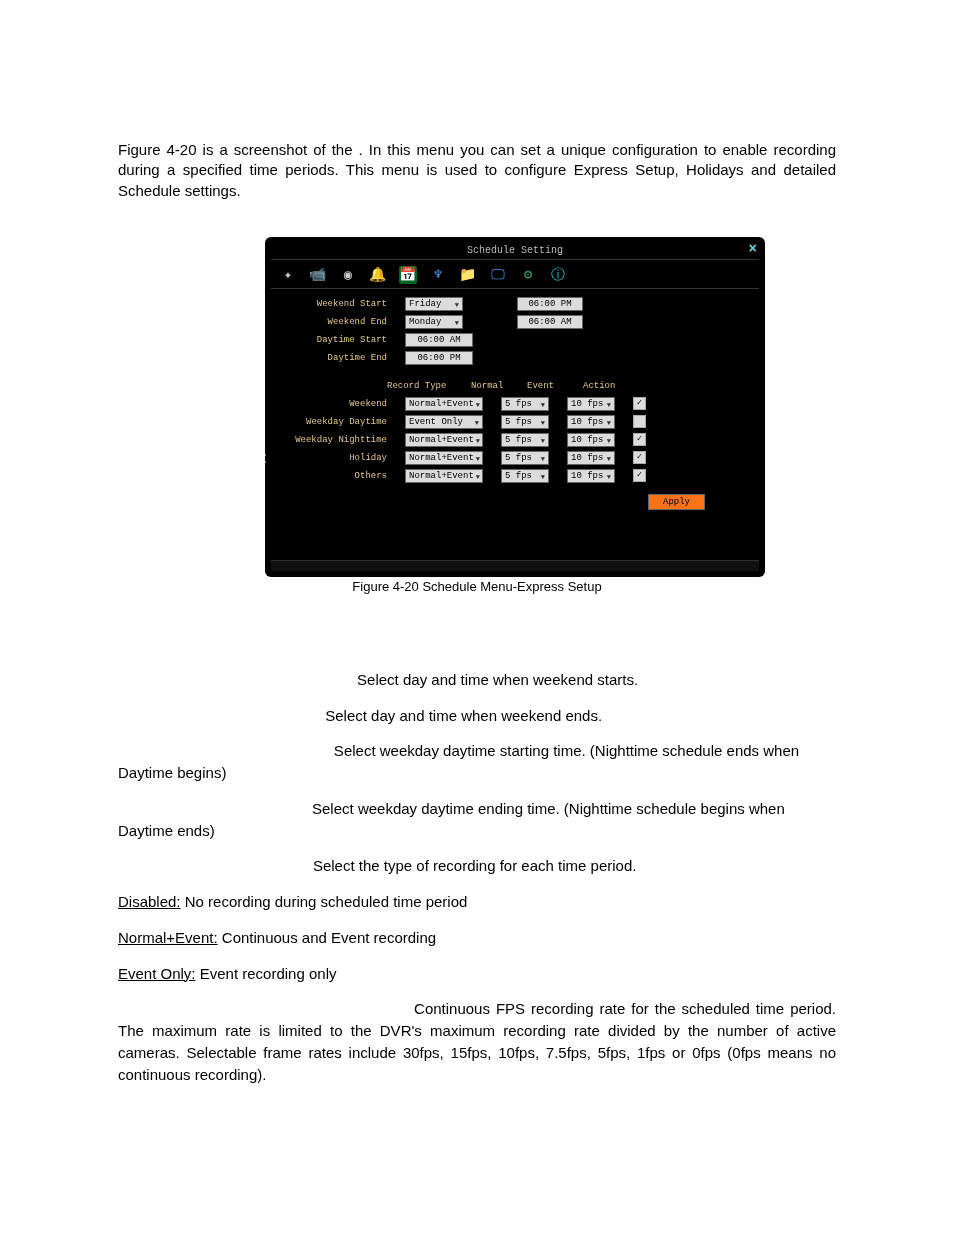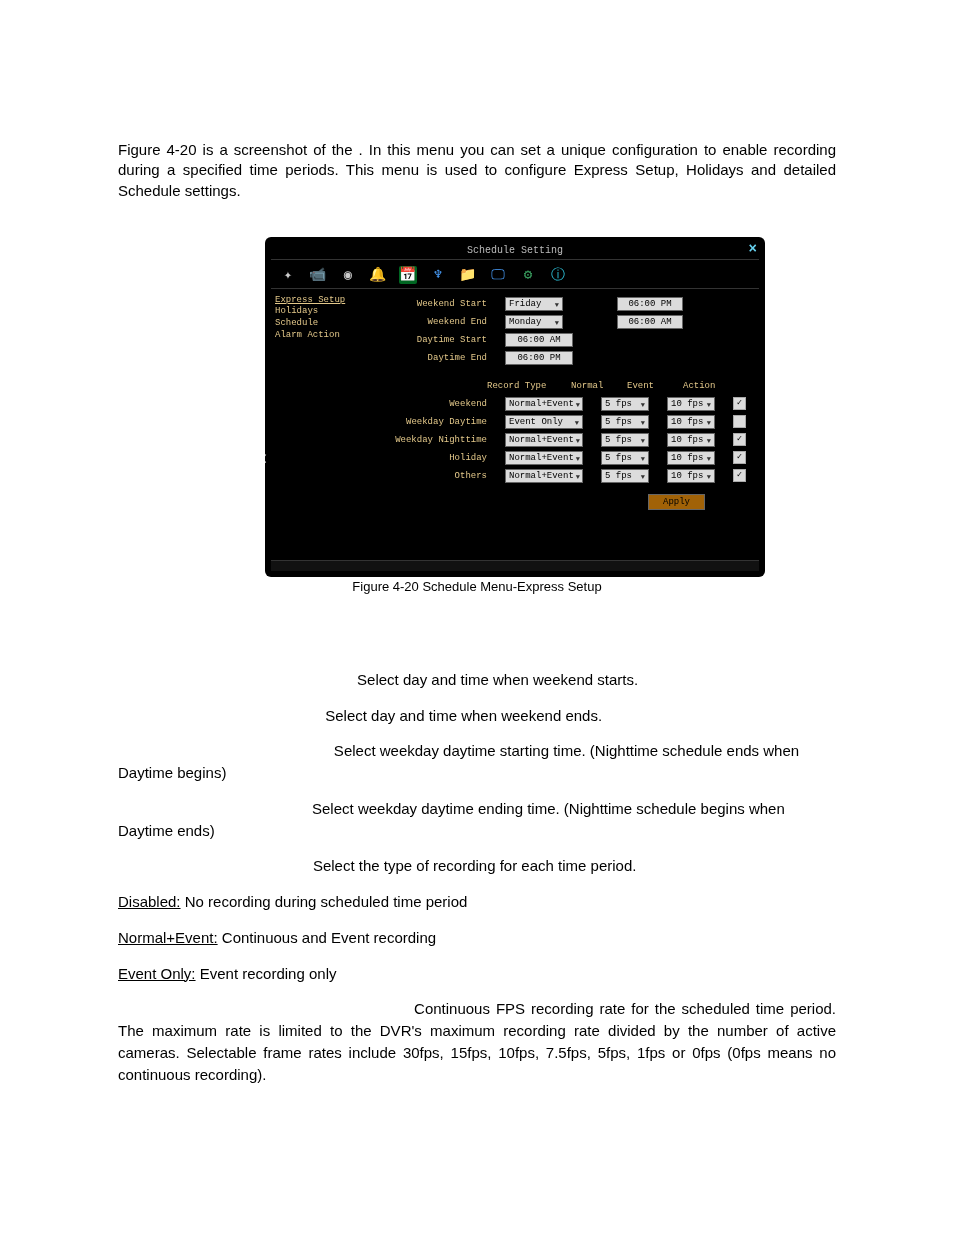--- a/index.html
+++ b/index.html
@@ -126,21 +126,21 @@
   }
   .headers2 {
     display: flex;
     align-items: center;
     height: 18px;
     color: #e3c88a;
     font-size: 9px;
     margin-top: 10px;
   }
   .applybtn {
-    background: #a16207;
+    background: #f97316;
     color: #000;
     border: 1px solid #666;
     padding: 2px 14px;
     font-family: inherit;
     font-size: 9px;
   }
   .bottomstrip {
     height: 10px;
     background: #111;
     margin-top: 6px;
@@ -186,26 +186,20 @@
       <span class="ico" style="color:#ccc">◉</span>
       <span class="ico" style="color:#e8c040">🔔</span>
       <span class="ico" style="color:#2a8; background:#062; border-radius:2px;">📅</span>
       <span class="ico" style="color:#4aa0ff">♆</span>
       <span class="ico" style="color:#d8a840">📁</span>
       <span class="ico" style="color:#4aa0ff">🖵</span>
       <span class="ico" style="color:#3aa060">⚙</span>
       <span class="ico" style="color:#2dc0d8">ⓘ</span>
     </div>
     <div class="body2">
-      <div class="sidebar2">
-        <div class="sel">Express Setup</div>
-        <div>Holidays</div>
-        <div>Schedule</div>
-        <div>Alarm Action</div>
-      </div>
       <div class="main2">
 
         <div class="row2">
           <span class="lab2">Weekend Start</span>
           <span class="field2 day">
                 <span>Friday</span>
                 <span class="arrow">▼</span>
               </span>
           <span style="width:18px"></span>
           <span class="field2 time2">06:00 PM</span>

